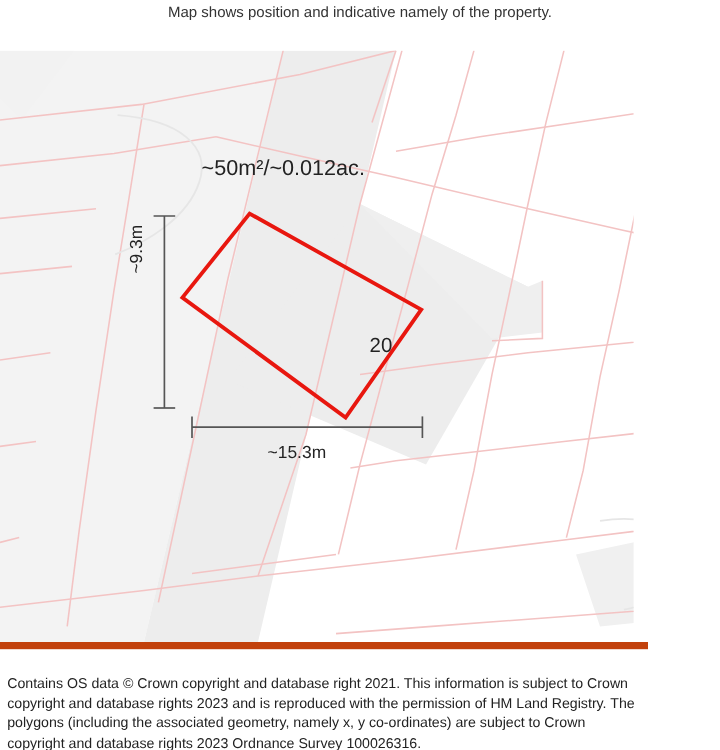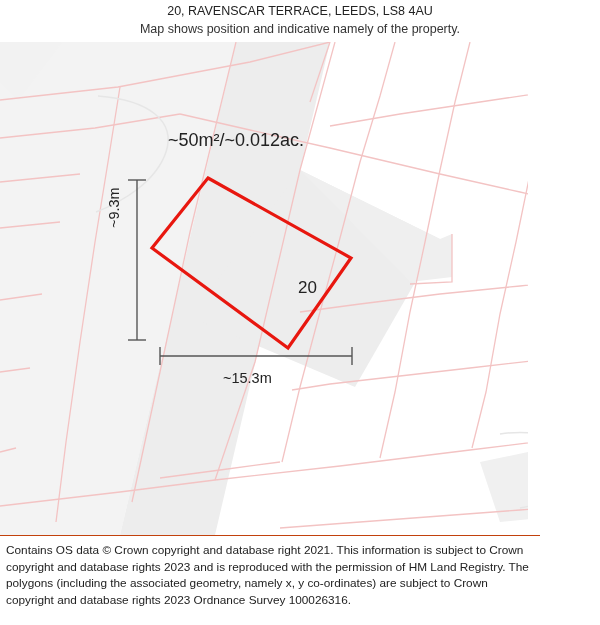--- a/index.html
+++ b/index.html
@@ -62,21 +62,21 @@
     font-size: 17px;
     color: #222222;
     white-space: nowrap;
   }
   #area-label {
     left: 168px;
     top: 88px;
     font-size: 18px;
   }
   #plot-number {
-    left: 298px;
+    left: 308px;
     top: 236px;
     font-size: 17px;
   }
   #width-label {
     left: 223px;
     top: 328px;
     font-size: 14.5px;
   }
   #height-label {
     left: 106px;
@@ -86,38 +86,37 @@
     transform-origin: left top;
   }
   
   #footer {
     position: absolute;
     left: 0;
     top: 535px;
     width: 540px;
     height: 90px;
     background: #ffffff;
-    border-top: 1px solid #c2410c;
+    border-top: 6px solid #c2410c;
     box-sizing: border-box;
-    padding: 6px 6px 0 6px;
+    padding: 20px 6px 0 6px;
   }
   #footer p {
     margin: 0;
     font-size: 11.8px;
     line-height: 16.5px;
     color: #222222;
   }
 </style>
 </head>
 <body>
 
 <div id="page">
 
   <div id="header">
-    <div class="title">20, RAVENSCAR TERRACE, LEEDS, LS8 4AU</div>
     <div class="subtitle">Map shows position and indicative namely of the property.</div>
   </div>
 
   <div id="map">
     <svg width="600" height="493" viewBox="0 0 600 493">
 
       <rect x="0" y="0" width="600" height="493" fill="#ffffff"></rect>
 
       <g>
         <polygon points="0,0 236,0 120,493 0,493" fill="#f3f3f3"></polygon>

